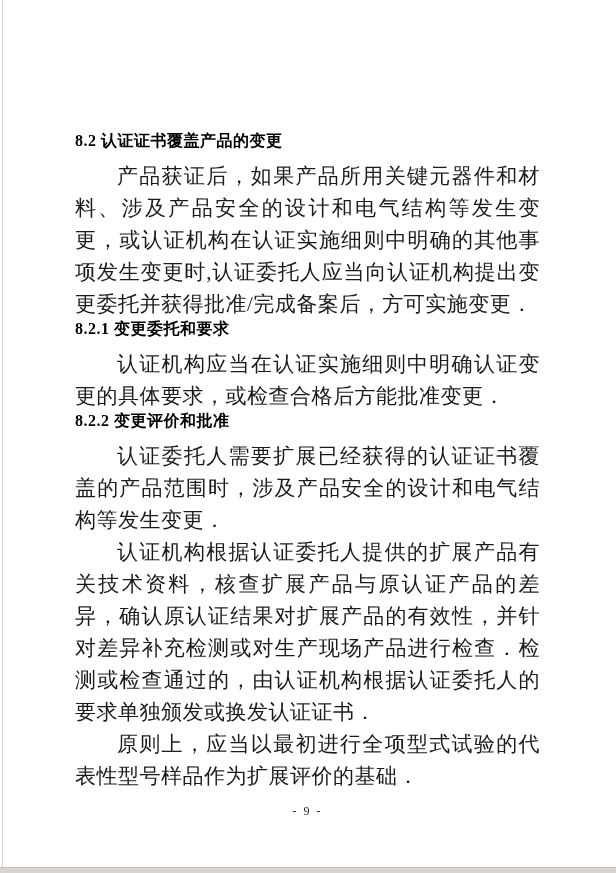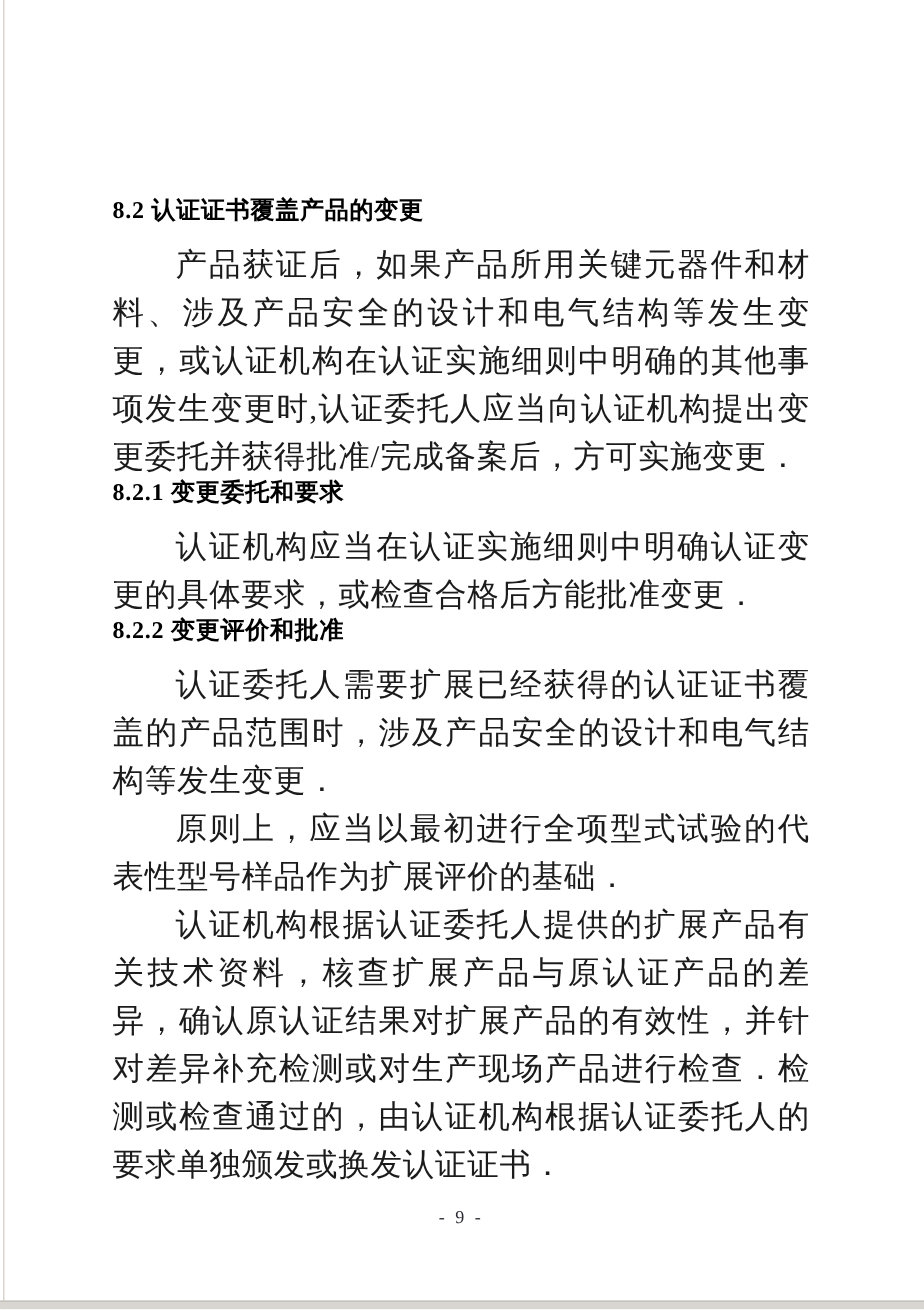--- a/index.html
+++ b/index.html
@@ -77,20 +77,20 @@
 
     <h2>8.2 认证证书覆盖产品的变更</h2>
     <p>产品获证后，如果产品所用关键元器件和材料、涉及产品安全的设计和电气结构等发生变更，或认证机构在认证实施细则中明确的其他事项发生变更时,认证委托人应当向认证机构提出变更委托并获得批准/完成备案后，方可实施变更．</p>
 
     <h2>8.2.1 变更委托和要求</h2>
     <p>认证机构应当在认证实施细则中明确认证变更的具体要求，或检查合格后方能批准变更．</p>
 
     <h2>8.2.2 变更评价和批准</h2>
 
     <p>认证委托人需要扩展已经获得的认证证书覆盖的产品范围时，涉及产品安全的设计和电气结构等发生变更．</p>
+    <p>认证机构根据认证委托人提供的扩展产品有关技术资料，核查扩展产品与原认证产品的差异，确认原认证结果对扩展产品的有效性，并针对差异补充检测或对生产现场产品进行检查．检测或检查通过的，由认证机构根据认证委托人的要求单独颁发或换发认证证书．</p>
     <p>原则上，应当以最初进行全项型式试验的代表性型号样品作为扩展评价的基础．</p>
-    <p>认证机构根据认证委托人提供的扩展产品有关技术资料，核查扩展产品与原认证产品的差异，确认原认证结果对扩展产品的有效性，并针对差异补充检测或对生产现场产品进行检查．检测或检查通过的，由认证机构根据认证委托人的要求单独颁发或换发认证证书．</p>
 
     <div class="pagenum">- 9 -</div>
   </div>
 
   <div class="bottom-strip"></div>
 </div>
 
 </body></html>

